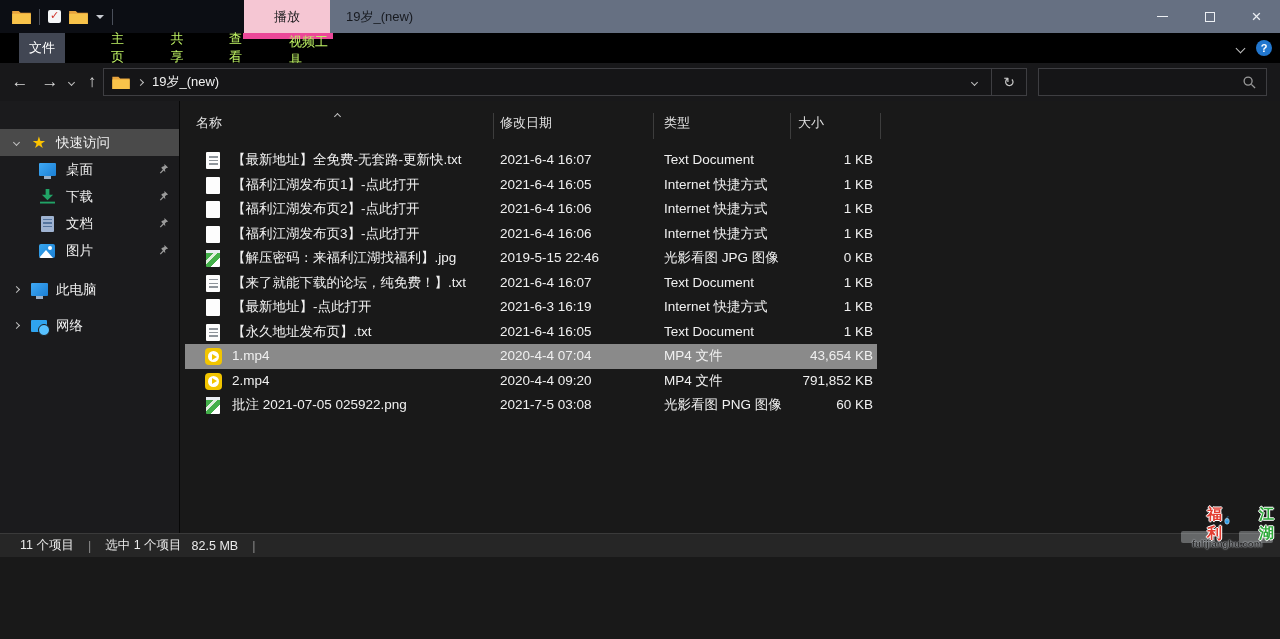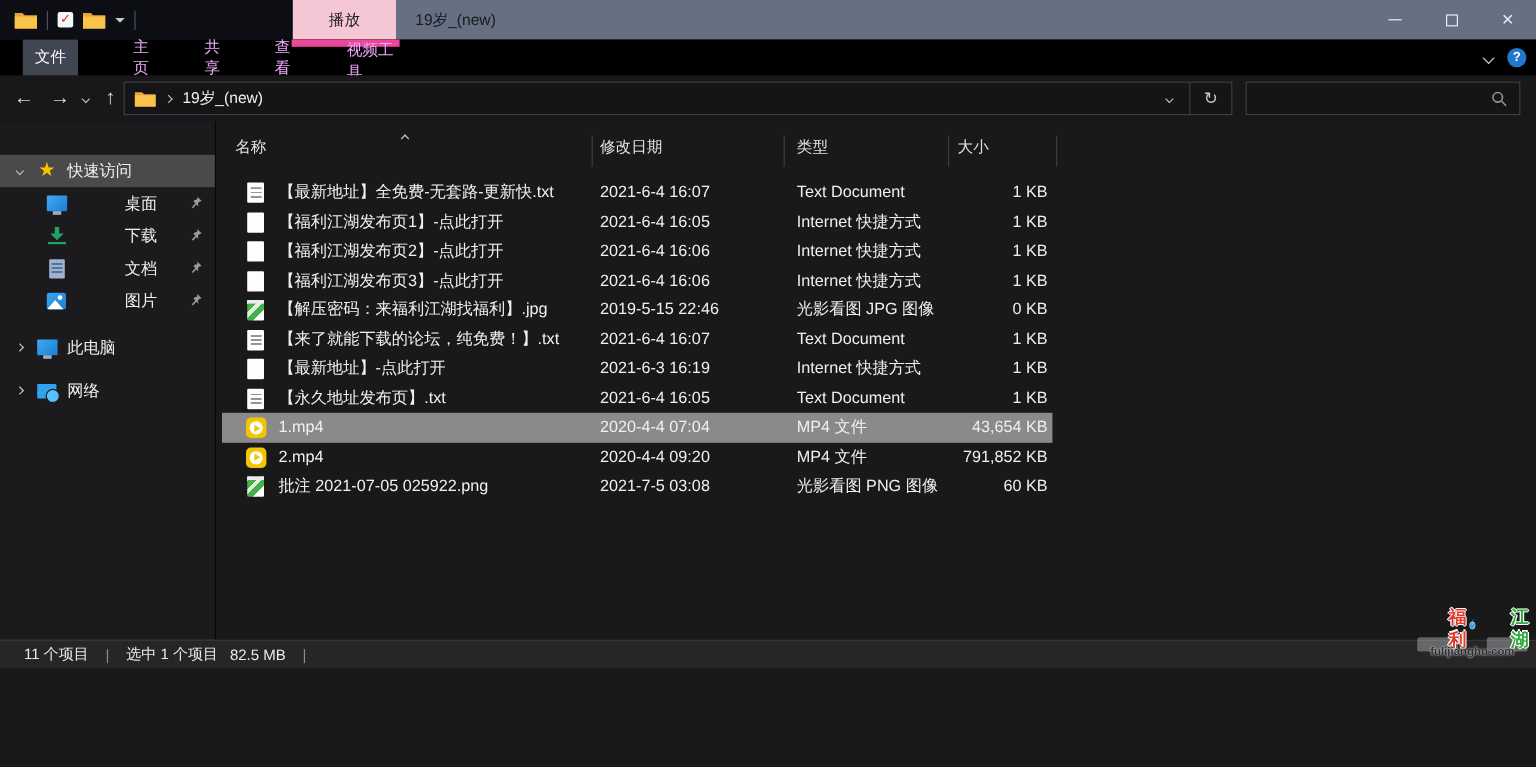--- a/index.html
+++ b/index.html
@@ -19,21 +19,21 @@
   .wtitle { margin-left:16px; font-size:13px; color:#171a20; }
   .wctrls { margin-left:auto; display:flex; height:100%; }
   .wbtn { width:47px; display:flex; align-items:center; justify-content:center; }
   .glyph-min { width:11px; height:1px; background:#eceff3; }
   .glyph-max { width:10px; height:10px; border:1px solid #eceff3; }
   .glyph-close { color:#eceff3; font-size:17px; line-height:1; }
 
   
   .ribbon { height:30px; background:#000; display:flex; align-items:stretch; flex:0 0 30px; position:relative; }
   .file-btn { margin-left:19px; width:46px; background:#414653; color:#fff; font-size:13px; display:flex; align-items:center; justify-content:center; }
-  .rtab { color:#f0abfc; font-size:13px; display:flex; align-items:center; justify-content:center;padding-left:46px; }
+  .rtab { color:#bef264; font-size:13px; display:flex; align-items:center; justify-content:center;padding-left:46px; }
   .rtab.t0 { width:60px; } .rtab.t1 { width:58px; } .rtab.t2 { width:60px; }
   .rtab.t3 { width:90px; border-top:6px solid #ec4899; }
   .ribbon-right { position:absolute; right:8px; top:0; height:100%; display:flex; align-items:center; gap:12px; }
   .help-circle { width:16px; height:16px; border-radius:50%; background:#2277cf; color:#fff; font-size:11px; font-weight:bold; display:flex; align-items:center; justify-content:center; }
 
   
   .chev { display:inline-block; width:7px; height:7px; border-right:1.6px solid #c0c0c0; border-bottom:1.6px solid #c0c0c0; }
   .chev.down { transform:rotate(45deg); }
   .chev.up { transform:rotate(-135deg); }
   .chev.right { transform:rotate(-45deg); }
@@ -51,21 +51,21 @@
   .search { position:absolute; left:1038px; top:5px; width:229px; height:28px; background:#151517; border:1px solid #3e3e42; display:flex; align-items:center; }
   .search input { flex:1; background:transparent; border:none; outline:none; color:#e8e8e8; font-size:12.5px; padding:0 8px; font-family:inherit; }
 
   
   .main { flex:1; display:flex; min-height:0; }
   .sidebar { width:180px; background:#1b1b1d; border-right:1px solid #070707; padding-top:28px; flex:0 0 180px; }
   .srow { height:27px; display:flex; align-items:center; position:relative; font-size:13.5px; color:#f0f0f0; }
   .srow .chevbox { position:absolute; left:10px; width:12px; display:flex; justify-content:center; }
   .srow .sicon { position:absolute; display:flex; align-items:center; justify-content:center; width:18px; height:18px; }
   .srow.root .sicon { left:30px; } .srow.root .slabel { margin-left:56px; }
-  .srow.child .sicon { left:38px; } .srow.child .slabel { margin-left:104px; }
+  .srow.child .sicon { left:38px; } .srow.child .slabel { margin-left:66px; }
   .srow.selected { background:#4a4a4a; }
   .pin { position:absolute; right:10px; top:7px; }
   .gap1 { height:12px; } .gap2 { height:9px; }
   .star { color:#fcc300; font-size:16px; line-height:1; }
 
   
   .ic-desktop { width:17px; height:13px; background:linear-gradient(135deg,#3fa9f5 0%,#1b7fd4 100%); border-radius:1px; position:relative; }
   .ic-desktop::after { content:''; position:absolute; left:5px; bottom:-3px; width:7px; height:3px; background:#9ab0c8; }
   .ic-doc { width:13px; height:16px; background:#9fb3d1; border-radius:1px; position:relative; }
   .ic-doc::after { content:''; position:absolute; left:2px; right:2px; top:3px; height:10px;

